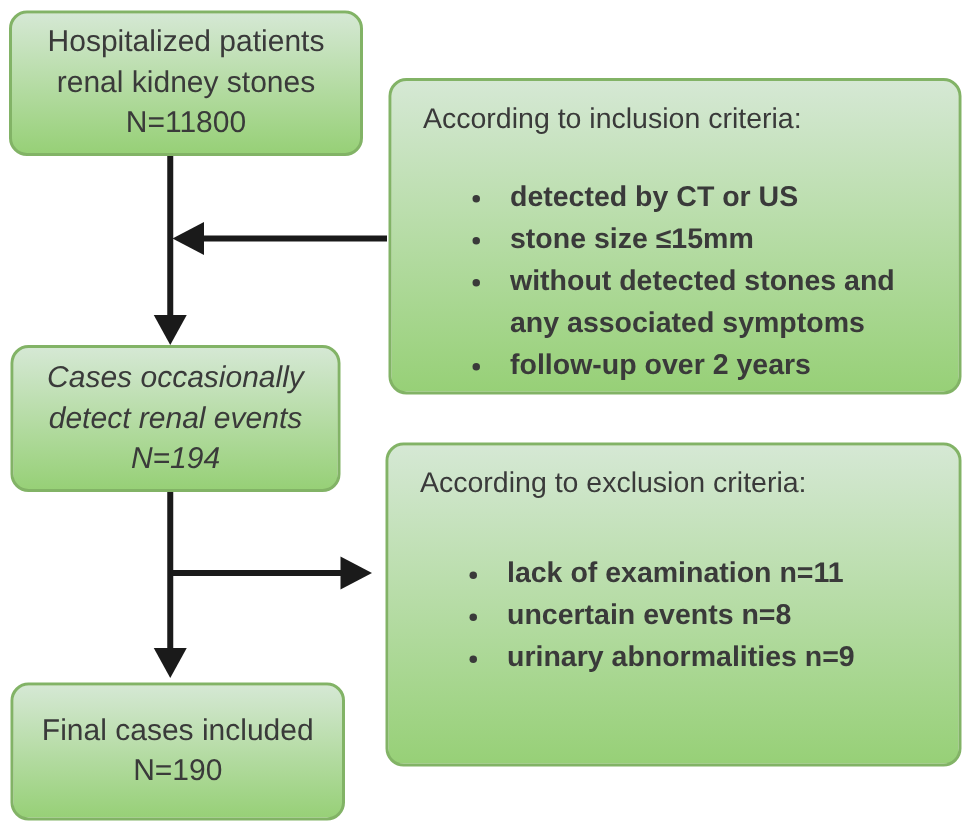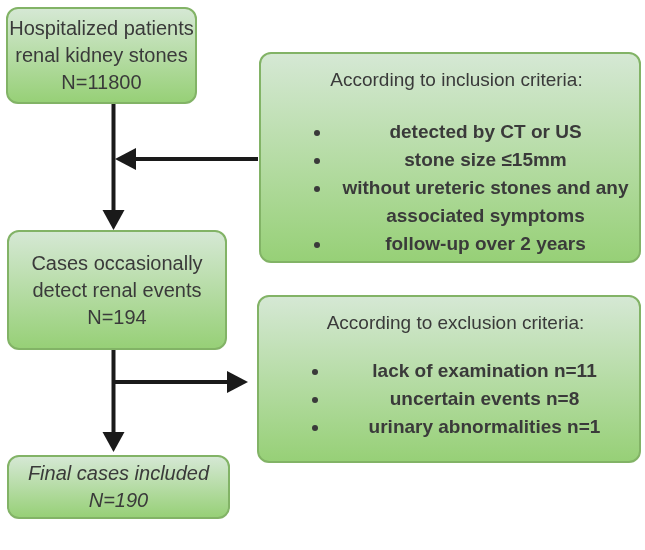--- a/index.html
+++ b/index.html
@@ -15,21 +15,20 @@
     background: #ffffff;
     overflow: hidden;
   }
   .gbox {
     position: absolute;
     box-sizing: border-box;
     background: linear-gradient(to bottom, #d5e8d4 0%, #97d077 100%);
     border: 2px solid #82b366;
     border-radius: 12px;
     color: #3a3a3a;
-    text-align: center;
   }
   .flowbox {
     display: flex;
     flex-direction: column;
     justify-content: center;
     align-items: center;
     text-align: center;
     font-size: 20px;
     line-height: 27px;
   }
@@ -43,25 +42,25 @@
   }
   .crit-list {
     margin: 24px 0 0 0;
     padding-left: 50px;
     font-weight: bold;
   }
   .crit-list li {
     line-height: 28px;
     padding-left: 8px;
   }
-  #box-hospitalized { left: 6px;   top: 7px;   width: 191px; height: 97px; text-align: center;  }
+  #box-hospitalized { left: 6px;   top: 7px;   width: 236px; height: 97px; text-align: center;  }
   #box-inclusion    { left: 259px; top: 52px;  width: 382px; height: 211px; }
-  #box-cases        { left: 7px;   top: 230px; width: 220px; height: 120px;  }
-  #box-exclusion    { left: 257px; top: 295px; width: 384px; height: 168px; }
-  #box-final        { left: 7px;   top: 455px; width: 223px; height: 64px; font-style: italic;  }
+  #box-cases        { left: 7px;   top: 230px; width: 220px; height: 98px; font-style: italic;  }
+  #box-exclusion    { left: 257px; top: 295px; width: 384px; height: 216px; }
+  #box-final        { left: 7px;   top: 455px; width: 223px; height: 92px;  }
   #arrow-layer {
     position: absolute;
     left: 0;
     top: 0;
     width: 645px;
     height: 550px;
     pointer-events: none;
   }
 </style>
 </head>
@@ -90,37 +89,37 @@
     <div>Hospitalized patients</div>
     <div>renal kidney stones</div>
     <div>N=11800</div>
   </div>
 
   <div id="box-inclusion" class="gbox critbox">
     <p class="crit-title">According to inclusion criteria:</p>
     <ul class="crit-list">
       <li>detected by CT or US</li>
       <li>stone size ≤15mm</li>
-      <li>without ureteric stones and any associated symptoms</li>
+      <li>without detected stones and any associated symptoms</li>
       <li>follow-up over 2 years</li>
     </ul>
   </div>
 
   <div id="box-cases" class="gbox flowbox">
     <div>Cases occasionally</div>
     <div>detect renal events</div>
     <div>N=194</div>
   </div>
 
   <div id="box-exclusion" class="gbox critbox">
     <p class="crit-title">According to exclusion criteria:</p>
-    <ul class="crit-list" style="margin-top:20px">
+    <ul class="crit-list" style="margin-top:32px">
       <li>lack of examination n=11</li>
       <li>uncertain events n=8</li>
-      <li>urinary abnormalities n=1</li>
+      <li>urinary abnormalities n=9</li>
     </ul>
   </div>
 
   <div id="box-final" class="gbox flowbox">
     <div>Final cases included</div>
     <div>N=190</div>
   </div>
 
 </div>
 

